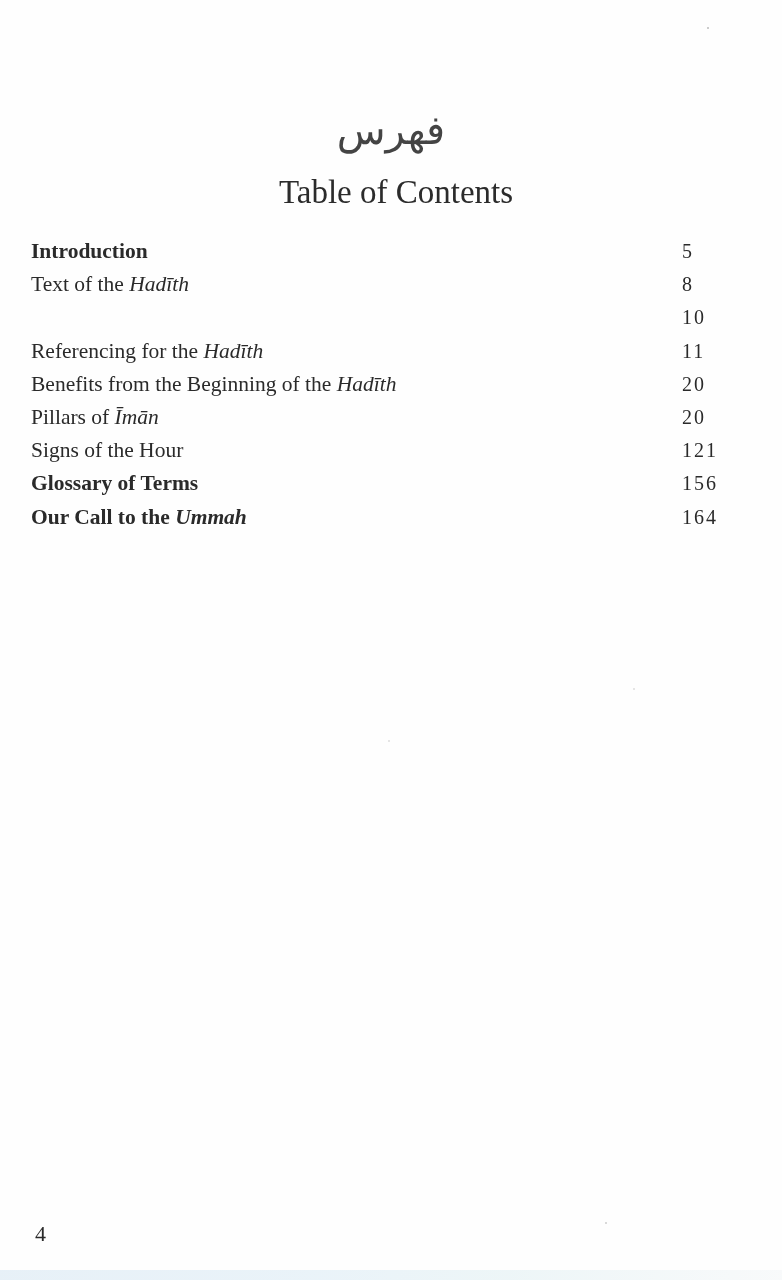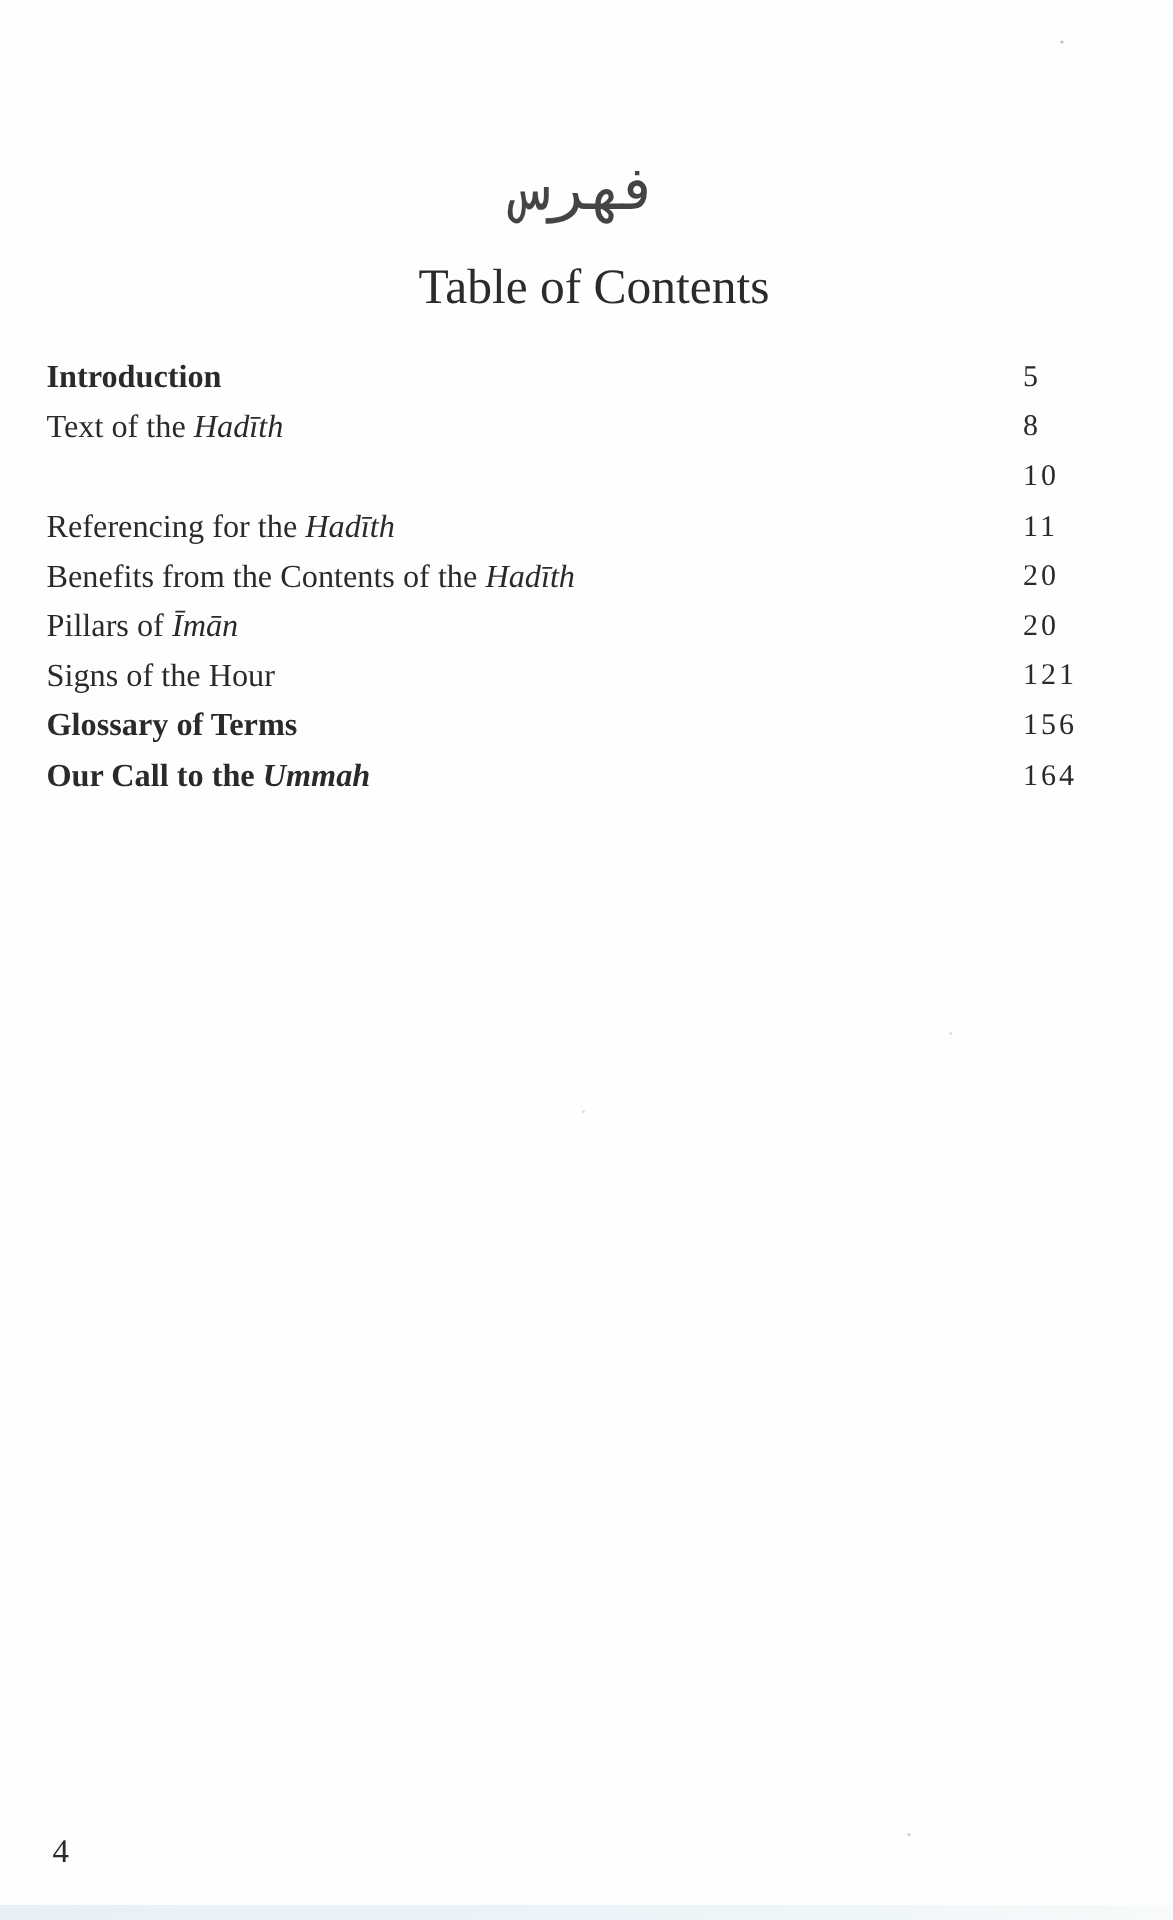--- a/index.html
+++ b/index.html
@@ -19,21 +19,21 @@
       position: absolute;
       inset: 0;
       background: #fefefe;
     }
     .arabic-heading {
       position: absolute;
       top: 104px;
       left: 0;
       width: 782px;
       text-align: center;
-      font-family: Liberation Mono, monospace;
+      font-family: Liberation Sans, sans-serif;
       font-size: 40px;
       line-height: 52px;
       color: #444;
       direction: rtl;
     }
     .page-title {
       position: absolute;
       top: 170px;
       left: 0;
       width: 792px;
@@ -116,21 +116,21 @@
       <span class="toc-page">8</span>
     </li>
     <li class="toc-row">
       <span class="toc-page">10</span>
     </li>
     <li class="toc-row">
       <span class="toc-label"><span>Referencing for the </span><em>Hadīth</em></span>
       <span class="toc-page">11</span>
     </li>
     <li class="toc-row">
-      <span class="toc-label"><span>Benefits from the Contents of the </span><em>Hadīth</em></span>
+      <span class="toc-label"><span>Benefits from the Beginning of the </span><em>Hadīth</em></span>
       <span class="toc-page">20</span>
     </li>
     <li class="toc-row">
       <span class="toc-label"><span>Pillars of </span><em>Īmān</em></span>
       <span class="toc-page">20</span>
     </li>
     <li class="toc-row">
       <span class="toc-label"><span>Signs of the Hour</span><em></em></span>
       <span class="toc-page">121</span>
     </li>

